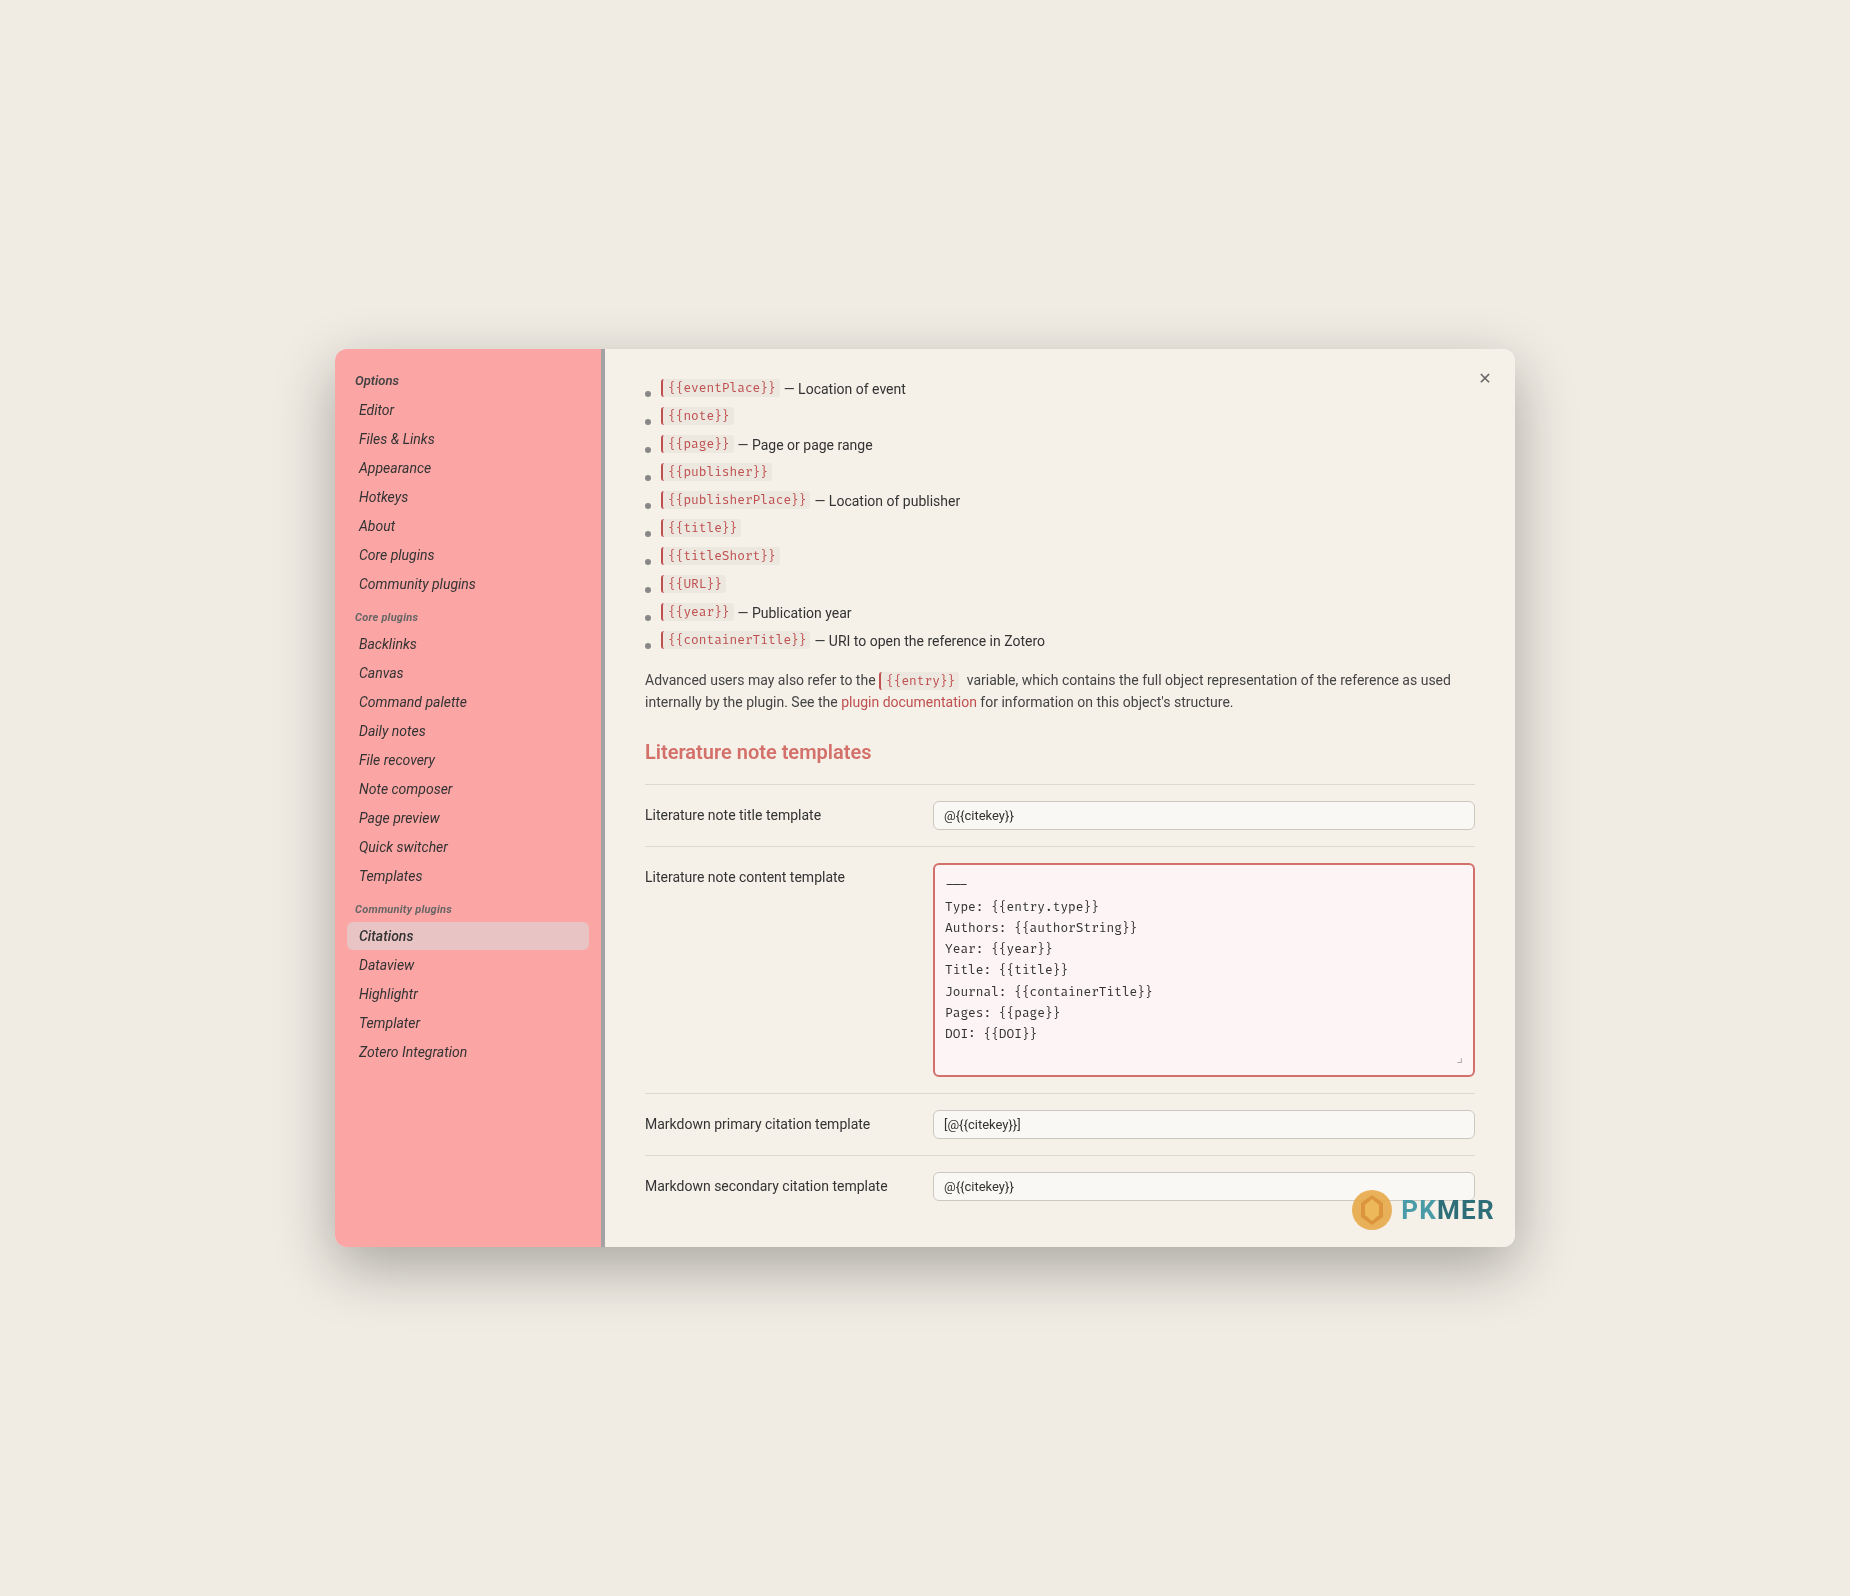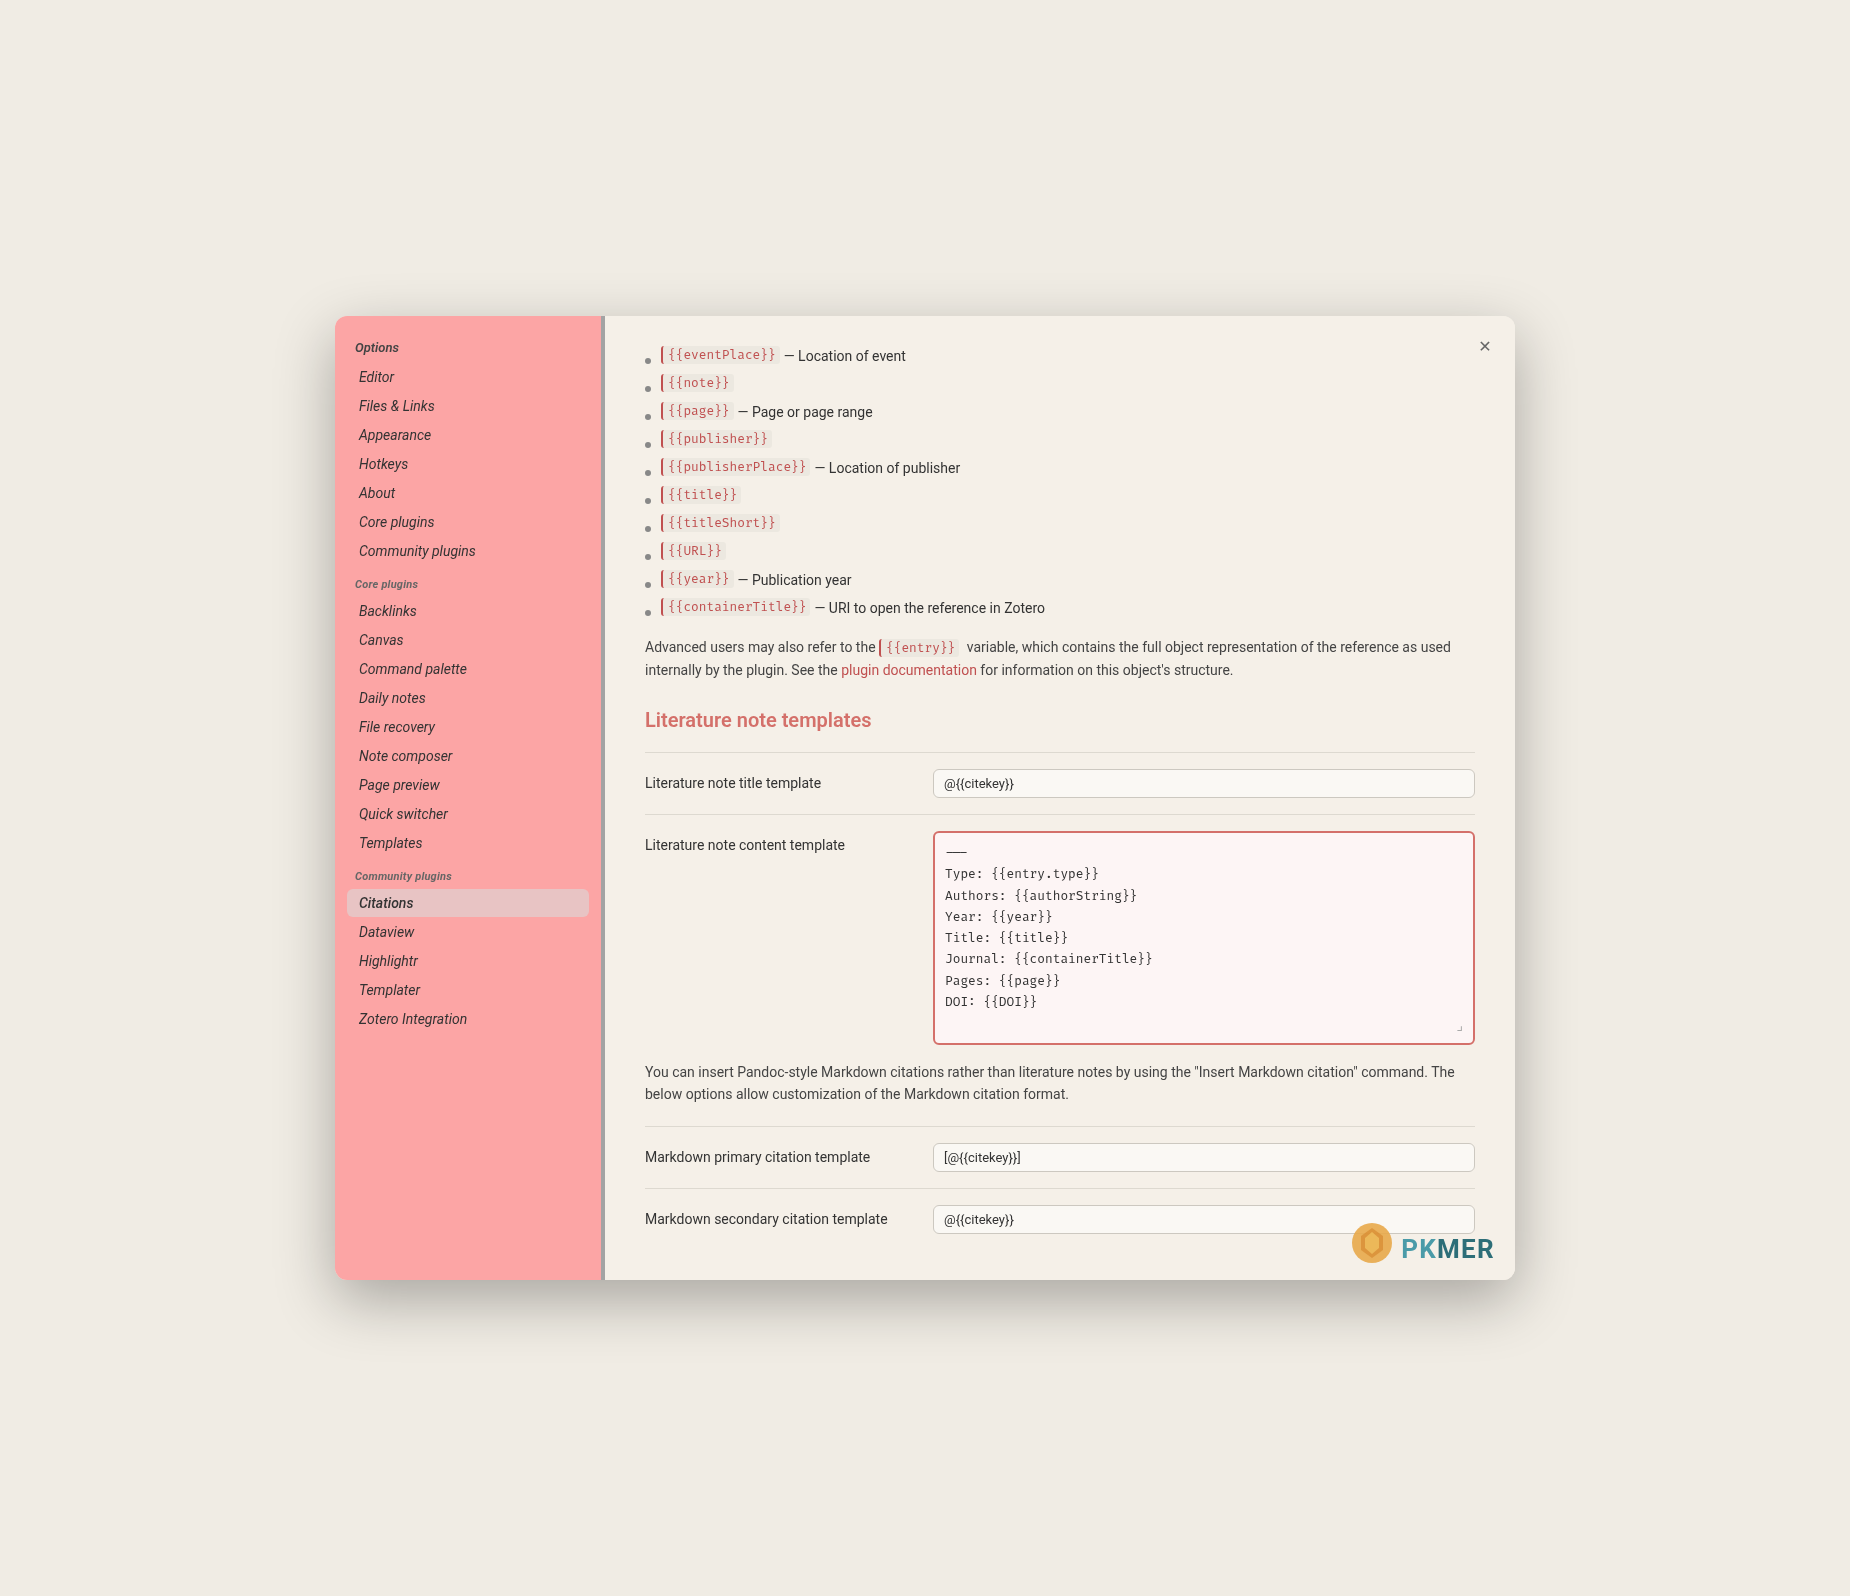--- a/index.html
+++ b/index.html
@@ -172,21 +172,21 @@
       text-align: right;
       color: #aaa;
       font-size: 14px;
       padding-top: 4px;
     }
     .watermark {
       position: absolute;
       bottom: 16px;
       right: 20px;
       display: flex;
-      align-items: flex-end;
+      align-items: center;
       gap: 8px;
     }
     .watermark-logo {
       width: 42px;
       height: 42px;
     }
     .watermark-text {
       font-size: 26px;
       font-weight: 700;
       letter-spacing: 0.05em;
@@ -308,21 +308,20 @@
 Title: {{title}}
 Journal: {{containerTitle}}
 Pages: {{page}}
 DOI: {{DOI}}</pre>
           <div class="resize-handle">⌟</div>
         </div>
       </div>
     </div>
 
 
-    <p class="desc-text">You can insert Pandoc-style Markdown citations rather than literature notes by using the "Insert Markdown citation" command. The below options allow customization of the Markdown citation format.</p>
 
     <div class="template-row">
       <div class="template-label">Markdown primary citation template</div>
       <input type="text" class="template-input" value="[@{{citekey}}]" style="">
     </div>
 
     <div class="template-row">
       <div class="template-label">Markdown secondary citation template</div>
       <input type="text" class="template-input" value="@{{citekey}}" style="">
     </div>

